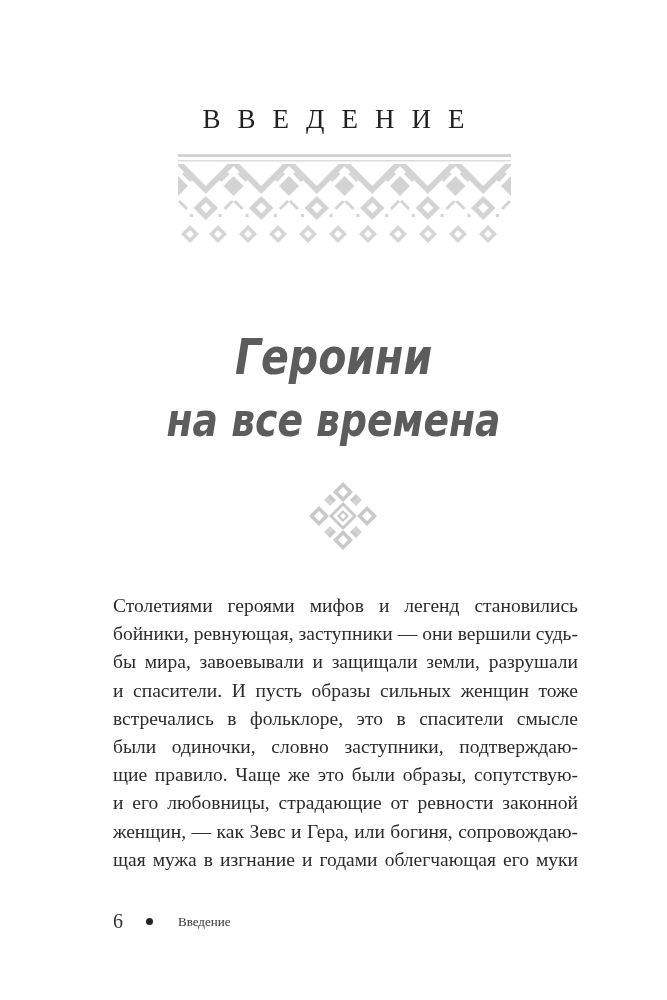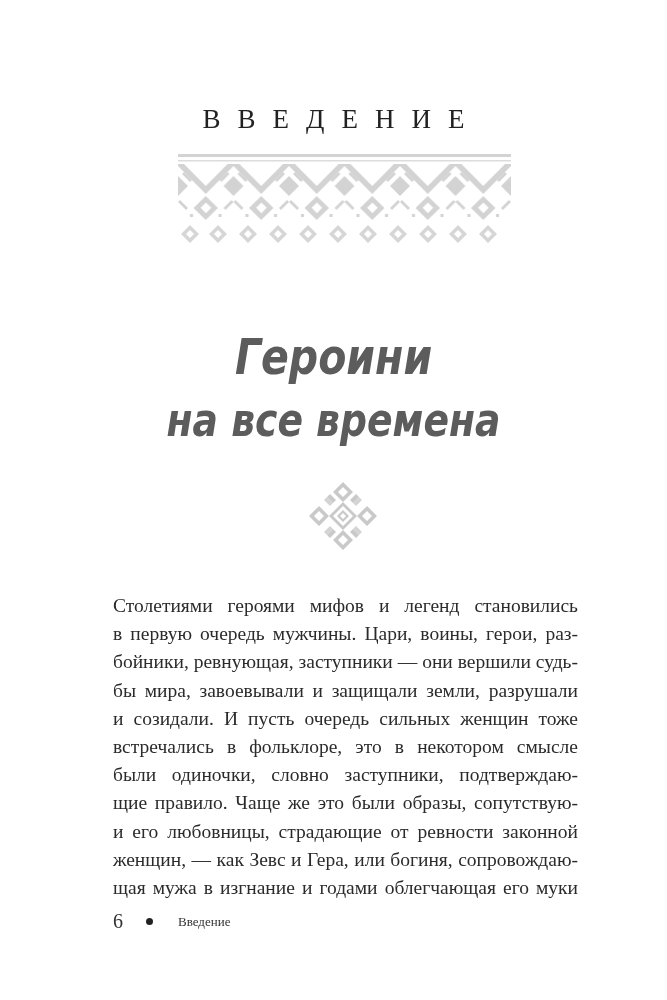--- a/index.html
+++ b/index.html
@@ -122,25 +122,24 @@
     <path d="M55 20 L52 17 L46 23 L49 26 Z" opacity="0.8"></path>
     <path d="M20 55 L23 58 L29 52 L26 49 Z"></path>
     <path d="M17 52 L20 55 L26 49 L23 46 Z" opacity="0.8"></path>
     <path d="M52 55 L49 58 L43 52 L46 49 Z"></path>
     <path d="M55 52 L52 55 L46 49 L49 46 Z" opacity="0.8"></path>
   </g>
 </svg>
 
 <div class="body-text">
   <span class="line">Столетиями героями мифов и легенд становились</span>
-  <span class="line">в первую очередь мужчины. Цари, воины, герои, раз-</span>
   <span class="line">бойники, ревнующая, заступники — они вершили судь-</span>
   <span class="line">бы мира, завоевывали и защищали земли, разрушали</span>
-  <span class="line">и созидали. И пусть очередь сильных женщин тоже</span>
-  <span class="line">встречались в фольклоре, это в некотором смысле</span>
+  <span class="line">и спасители. И пусть образы сильных женщин тоже</span>
+  <span class="line">встречались в фольклоре, это в спасители смысле</span>
   <span class="line">были одиночки, словно заступники, подтверждаю-</span>
   <span class="line">щие правило. Чаще же это были образы, сопутствую-</span>
   <span class="line">и его любовницы, страдающие от ревности законной</span>
   <span class="line">женщин, — как Зевс и Гера, или богиня, сопровождаю-</span>
   <span class="line last">щая мужа в изгнание и годами облегчающая его муки</span>
 </div>
 
 <div class="footer">
   <span class="page-num">6</span>
   <span class="bullet"></span>

